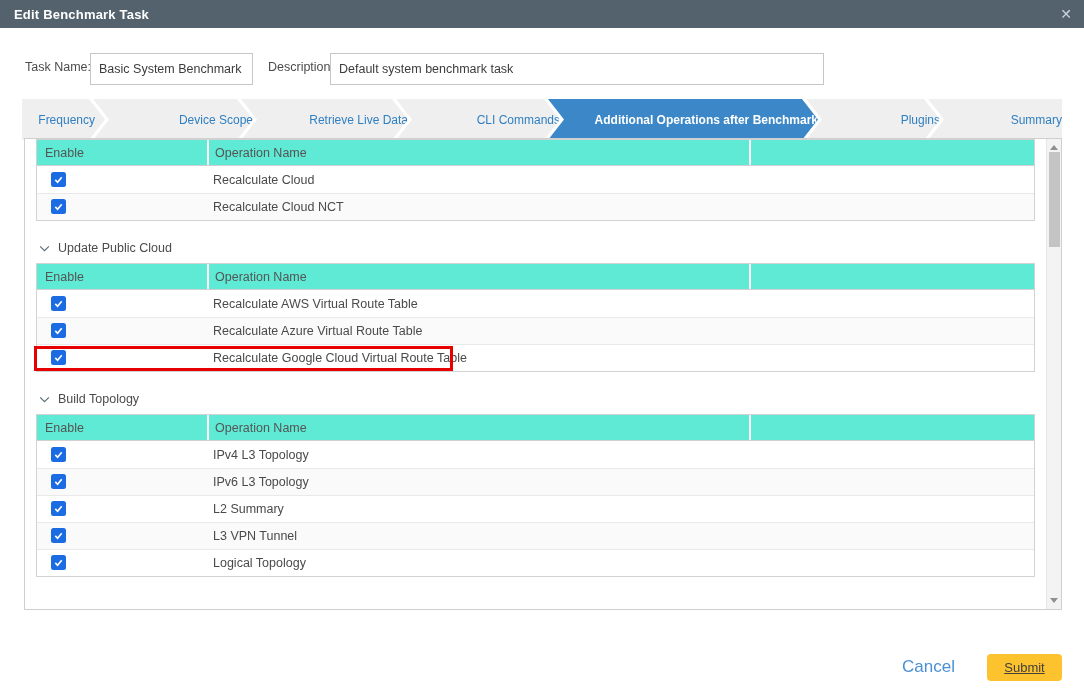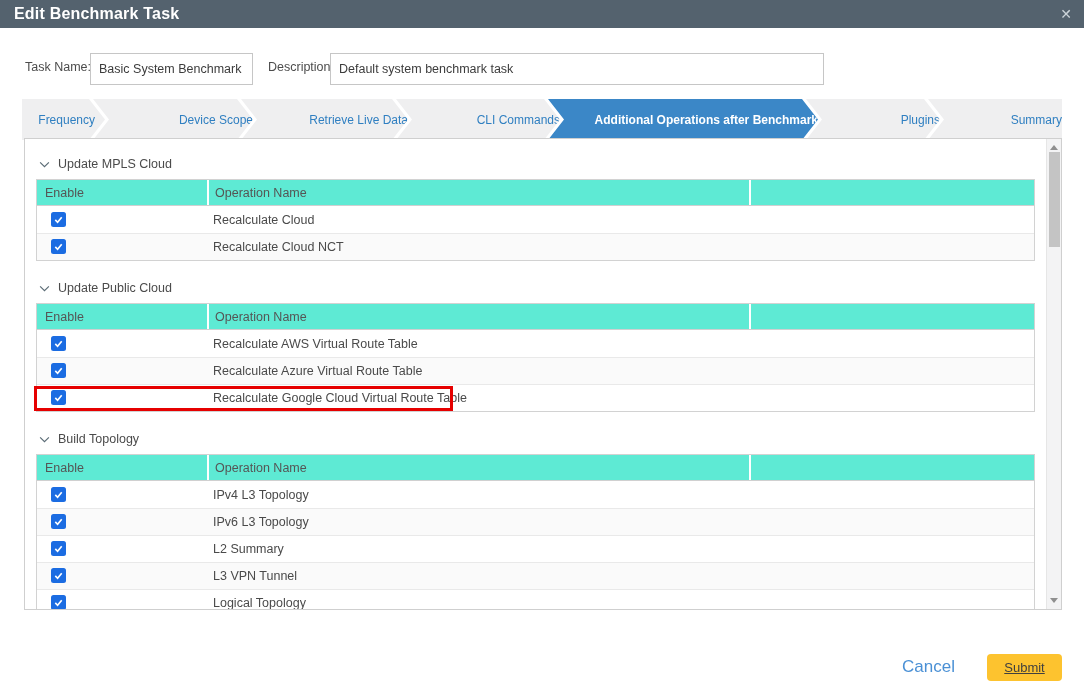--- a/index.html
+++ b/index.html
@@ -3,21 +3,21 @@
 <meta charset="utf-8">
 <style>
   * { box-sizing: border-box; margin: 0; padding: 0; }
   html, body { width: 1084px; height: 697px; overflow: hidden; background: #fff;
     font-family: "Liberation Sans", sans-serif; }
   .dialog { position: relative; width: 1084px; height: 697px; background: #fff; }
 
   
   .titlebar { position: absolute; left: 0; top: 0; width: 1084px; height: 28px;
     background: var(--titlebar-bg, #54626e); display: flex; align-items: center; }
-  .titlebar .title { color: #fff; font-size: 16px; font-weight: bold; margin-left: 14px; letter-spacing: .2px; }
+  .titlebar .title { color: #fff; font-size: 13px; font-weight: bold; margin-left: 14px; letter-spacing: .2px; }
   .titlebar .close { position: absolute; right: 12px; top: 0; height: 28px; line-height: 28px;
     color: #cdd5da; font-size: 14px; cursor: pointer; }
 
   
   .form label { position: absolute; font-size: 12.5px; color: #4c4c4c; top: 60px; }
   .form .lbl-task { left: 25px; }
   .form .lbl-desc { left: 268px; }
   .form input { position: absolute; top: 53px; height: 26px; border: 1px solid #c6c6c6;
     font-family: "Liberation Sans", sans-serif; font-size: 12.5px; color: #3c3c3c; padding: 15px 8px; outline: none; }
   .form .ti { left: 90px; width: 163px; }
@@ -122,26 +122,20 @@
         <span>Plugins</span>
       </div>
       <div class="tab last">
         <span>Summary</span>
       </div>
     </div>
 
   <div class="panel">
     <div class="panel-content">
         <div class="section">
-          <div class="sec-title">
-            <svg class="chev" viewBox="0 0 12 8">
-              <polyline points="1,1.5 6,6.5 11,1.5" fill="none" stroke="#5a6b75" stroke-width="1.3"></polyline>
-            </svg>
-            <span>Update MPLS Cloud</span>
-          </div>
           <div class="tbl">
             <div class="thead">
               <div class="c1">Enable</div>
               <div class="c2">Operation Name</div>
               <div class="c3"></div>
             </div>
             <div class="trow">
               <div class="c1"><span class="cb">
                   <svg viewBox="0 0 12 12">
                     <path d="M2.5 6.5 5 9 9.5 3.5" stroke="#fff" stroke-width="1.8" fill="none"></path>

